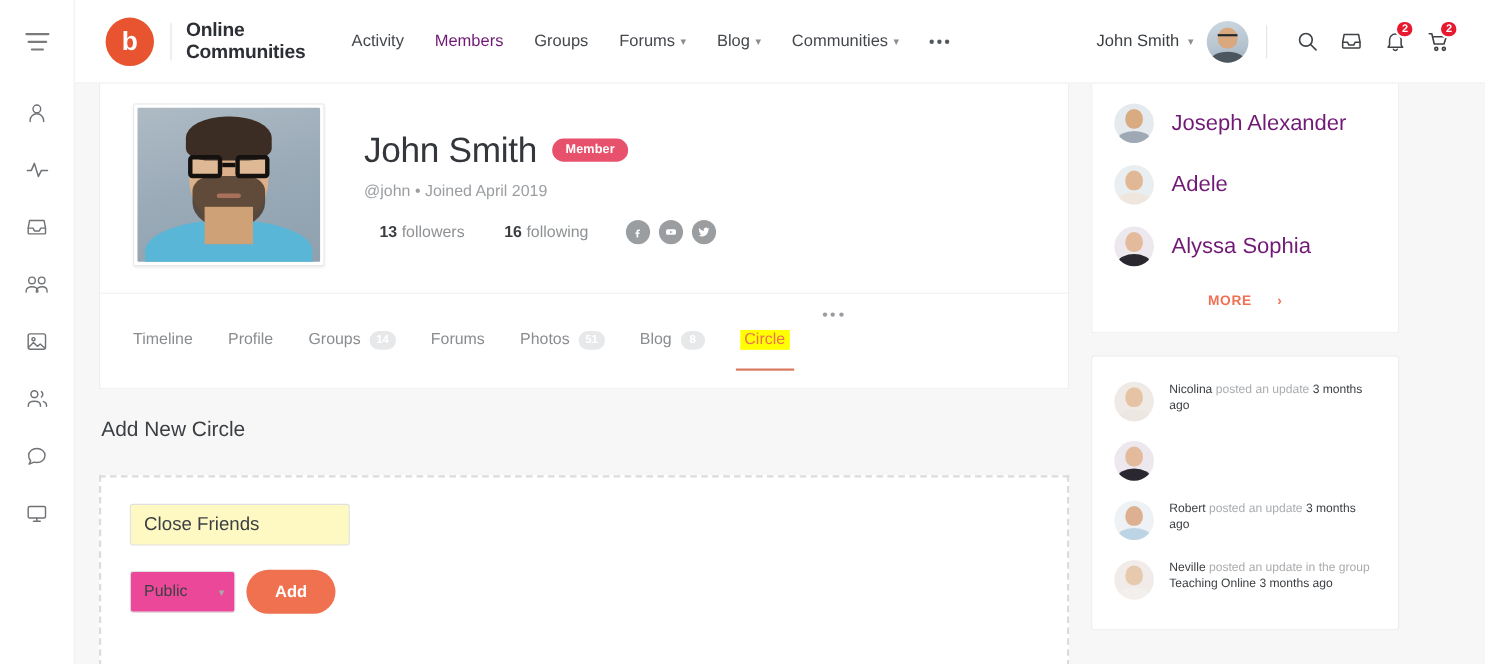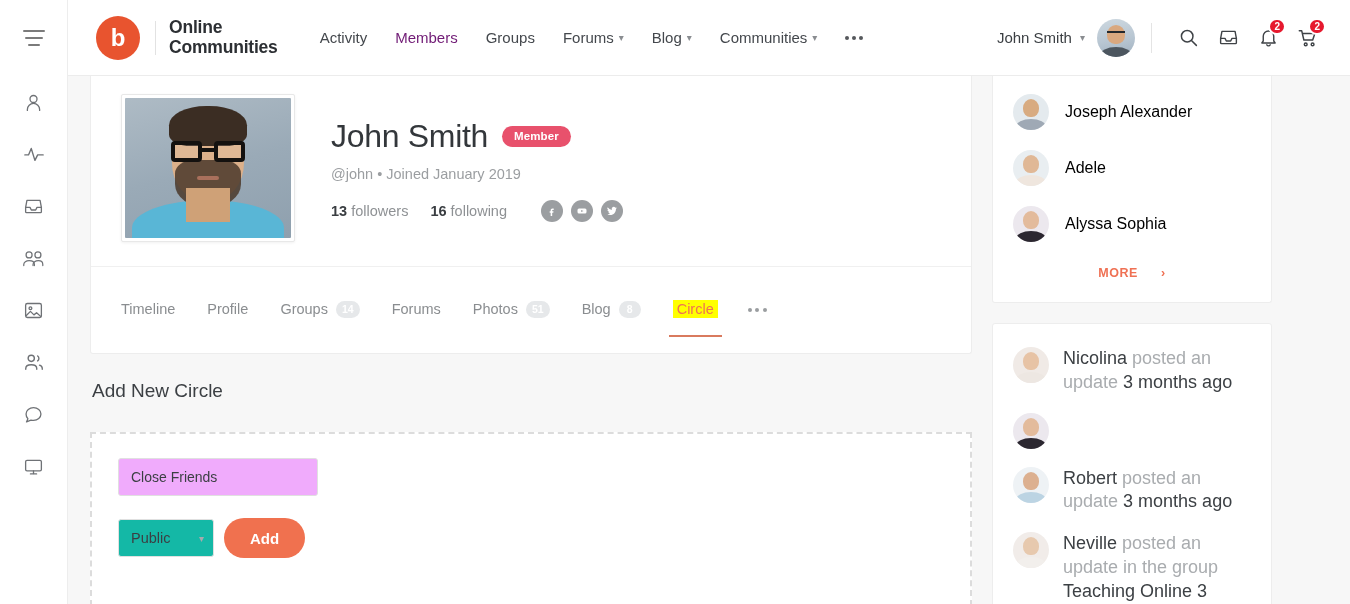--- a/index.html
+++ b/index.html
@@ -165,30 +165,30 @@
   .profile-meta { padding-left: 36px; padding-top: 24px; }
   .pm-nameline { display: flex; align-items: center; gap: 14px; }
   .pm-name { font-size: 32px; font-weight: normal; color: #33373b; letter-spacing:-.3px; }
   .pm-badge {
     background: #e8516c; color: #fff; font-size: 11.5px; font-weight: bold;
     border-radius: 11px; padding: 4px 12px 5px; letter-spacing: .1px;
   }
   .pm-sub { margin-top: 11px; font-size: 14.5px; color: #9b9ea1; }
   .pm-stats { margin-top: 18px; display: flex; align-items: center; gap: 22px; }
   .stat { font-size: 14.5px; color: #8e9194; }
-  .stat b { color: #3a3e42; font-weight: bold; }
+  .stat b { color: #3a3e42; font-weight: bold; margin-left: 14px; }
   .socials { display: flex; gap: 8px; margin-left: 12px; }
   .soc {
     width: 22px; height: 22px; border-radius: 50%; background: #9b9ea1;
     display:flex; align-items:center; justify-content:center; cursor:pointer; color:#fff;
   }
 
   
   .profile-tabs {
-    display: flex; align-items: center; border-top: 1px solid #f0f0f0;
+    display: flex; border-top: 1px solid #f0f0f0;
     padding: 0 14px; margin-top: 14px; position: relative;
   }
   .ptab {
     font-size: 14.5px; color: #8a8d90; padding: 17px 16px 19px;
     cursor: pointer; display: flex; align-items: center; gap: 8px; position: relative;
   }
   .ptab .cnt {
     background: #e6e8ea; color: #ffffff; font-size: 10.5px; font-weight: bold;
     border-radius: 9px; min-width: 22px; height: 17px; padding: 0 6px;
     display:flex; align-items:center; justify-content:center;
@@ -204,28 +204,28 @@
   .ptab-dots span { width:4px; height:4px; border-radius:50%; background:#9a9da0; display:block; }
 
   
   .section-title { font-size: 19px; color: #3b3f43; margin: 26px 0 0 2px; }
   .dashed-box {
     margin-top: 30px; border: 2px dashed #dcdcdc; background: #fff;
     height: 174px; padding: 24px 26px;
   }
   .circle-input {
     width: 200px; height: 38px; border: 1px solid #e0e0e0; border-radius: 3px;
-    padding: 0 12px; font-size: 14px; color: #3b3f43; background:#f0abfc;
+    padding: 0 12px; font-size: 17px; color: #3b3f43; background:#fef9c3;
     font-family: "Liberation Sans", sans-serif; outline: none; display:block;
   }
   .row2 { display: flex; align-items: center; gap: 10px; margin-top: 22px; }
   .sel-wrap { position: relative; width: 96px; }
   .circle-select {
     width: 96px; height: 38px; border: 1px solid #e0e0e0; border-radius: 3px;
-    padding: 0 24px 0 12px; font-size: 14.5px; color: #3b3f43; background:#14b8a6;
+    padding: 0 24px 0 12px; font-size: 14.5px; color: #3b3f43; background:#ec4899;
     font-family:"Liberation Sans", sans-serif; appearance:none; -webkit-appearance:none; outline:none;
   }
   .sel-caret { position:absolute; right:10px; top:14px; font-size:10px; color:#a7aaad; pointer-events:none; }
   .btn-add {
     background: #f0714f; color: #fff; border: none; border-radius: 20px;
     padding: 0 26px; height: 40px; font-size: 15px; font-weight: bold;
     cursor: pointer; font-family:"Liberation Sans", sans-serif;
   }
 
   
@@ -240,28 +240,28 @@
     text-transform: uppercase; margin: 6px 0 14px 0;
   }
   .member-row { display:flex; align-items:center; gap:16px; padding: 10px 0; cursor:pointer; }
   .m-avatar {
     width: 36px; height: 36px; border-radius: 50%; flex:0 0 36px; position:relative; overflow:hidden;
   }
   .m-avatar .ah { position:absolute; left:50%; top:5px; transform:translateX(-50%);
                   width:16px; height:18px; border-radius:50% 50% 45% 45%; }
   .m-avatar .ab { position:absolute; left:50%; bottom:-5px; transform:translateX(-50%);
                   width:30px; height:16px; border-radius:50% 50% 0 0; }
-  .m-name { font-size: 16px; color: #000000; }
+  .m-name { font-size: 20px; color: #701a75; }
   .more-link {
     display:flex; align-items:center; justify-content:center; gap:23px;
     color:#ef7154; font-size:12.5px; font-weight:bold; letter-spacing:.6px;
     padding: 14px 0 4px; cursor:pointer;
   }
   .update-row { display:flex; gap:14px; padding: 9px 0; }
-  .u-text { font-size: 18px; line-height: 1.32; color:#a9acaf; }
+  .u-text { font-size: 11px; line-height: 1.32; color:#a9acaf; }
   .u-text b { color:#3c4044; font-weight: normal; }
   .u-text .t { color:#3c4044; }
 </style>
 </head>
 <body>
 
 <div id="left-rail">
   <div class="rail-hamburger">
     <i></i>
     <i></i>
@@ -423,21 +423,21 @@
           </div>
 
           <div class="profile-meta">
             <div class="pm-nameline">
               <span class="pm-name">John Smith</span>
               <span class="pm-badge">Member</span>
             </div>
             <div class="pm-sub">
               <span>@john</span>
               <span>•</span>
-              <span>Joined January 2019</span>
+              <span>Joined April 2019</span>
             </div>
             <div class="pm-stats">
               <span class="stat">
                 <b>13</b>
                 <span>followers</span>
               </span>
               <span class="stat">
                 <b>16</b>
                 <span>following</span>
               </span>

